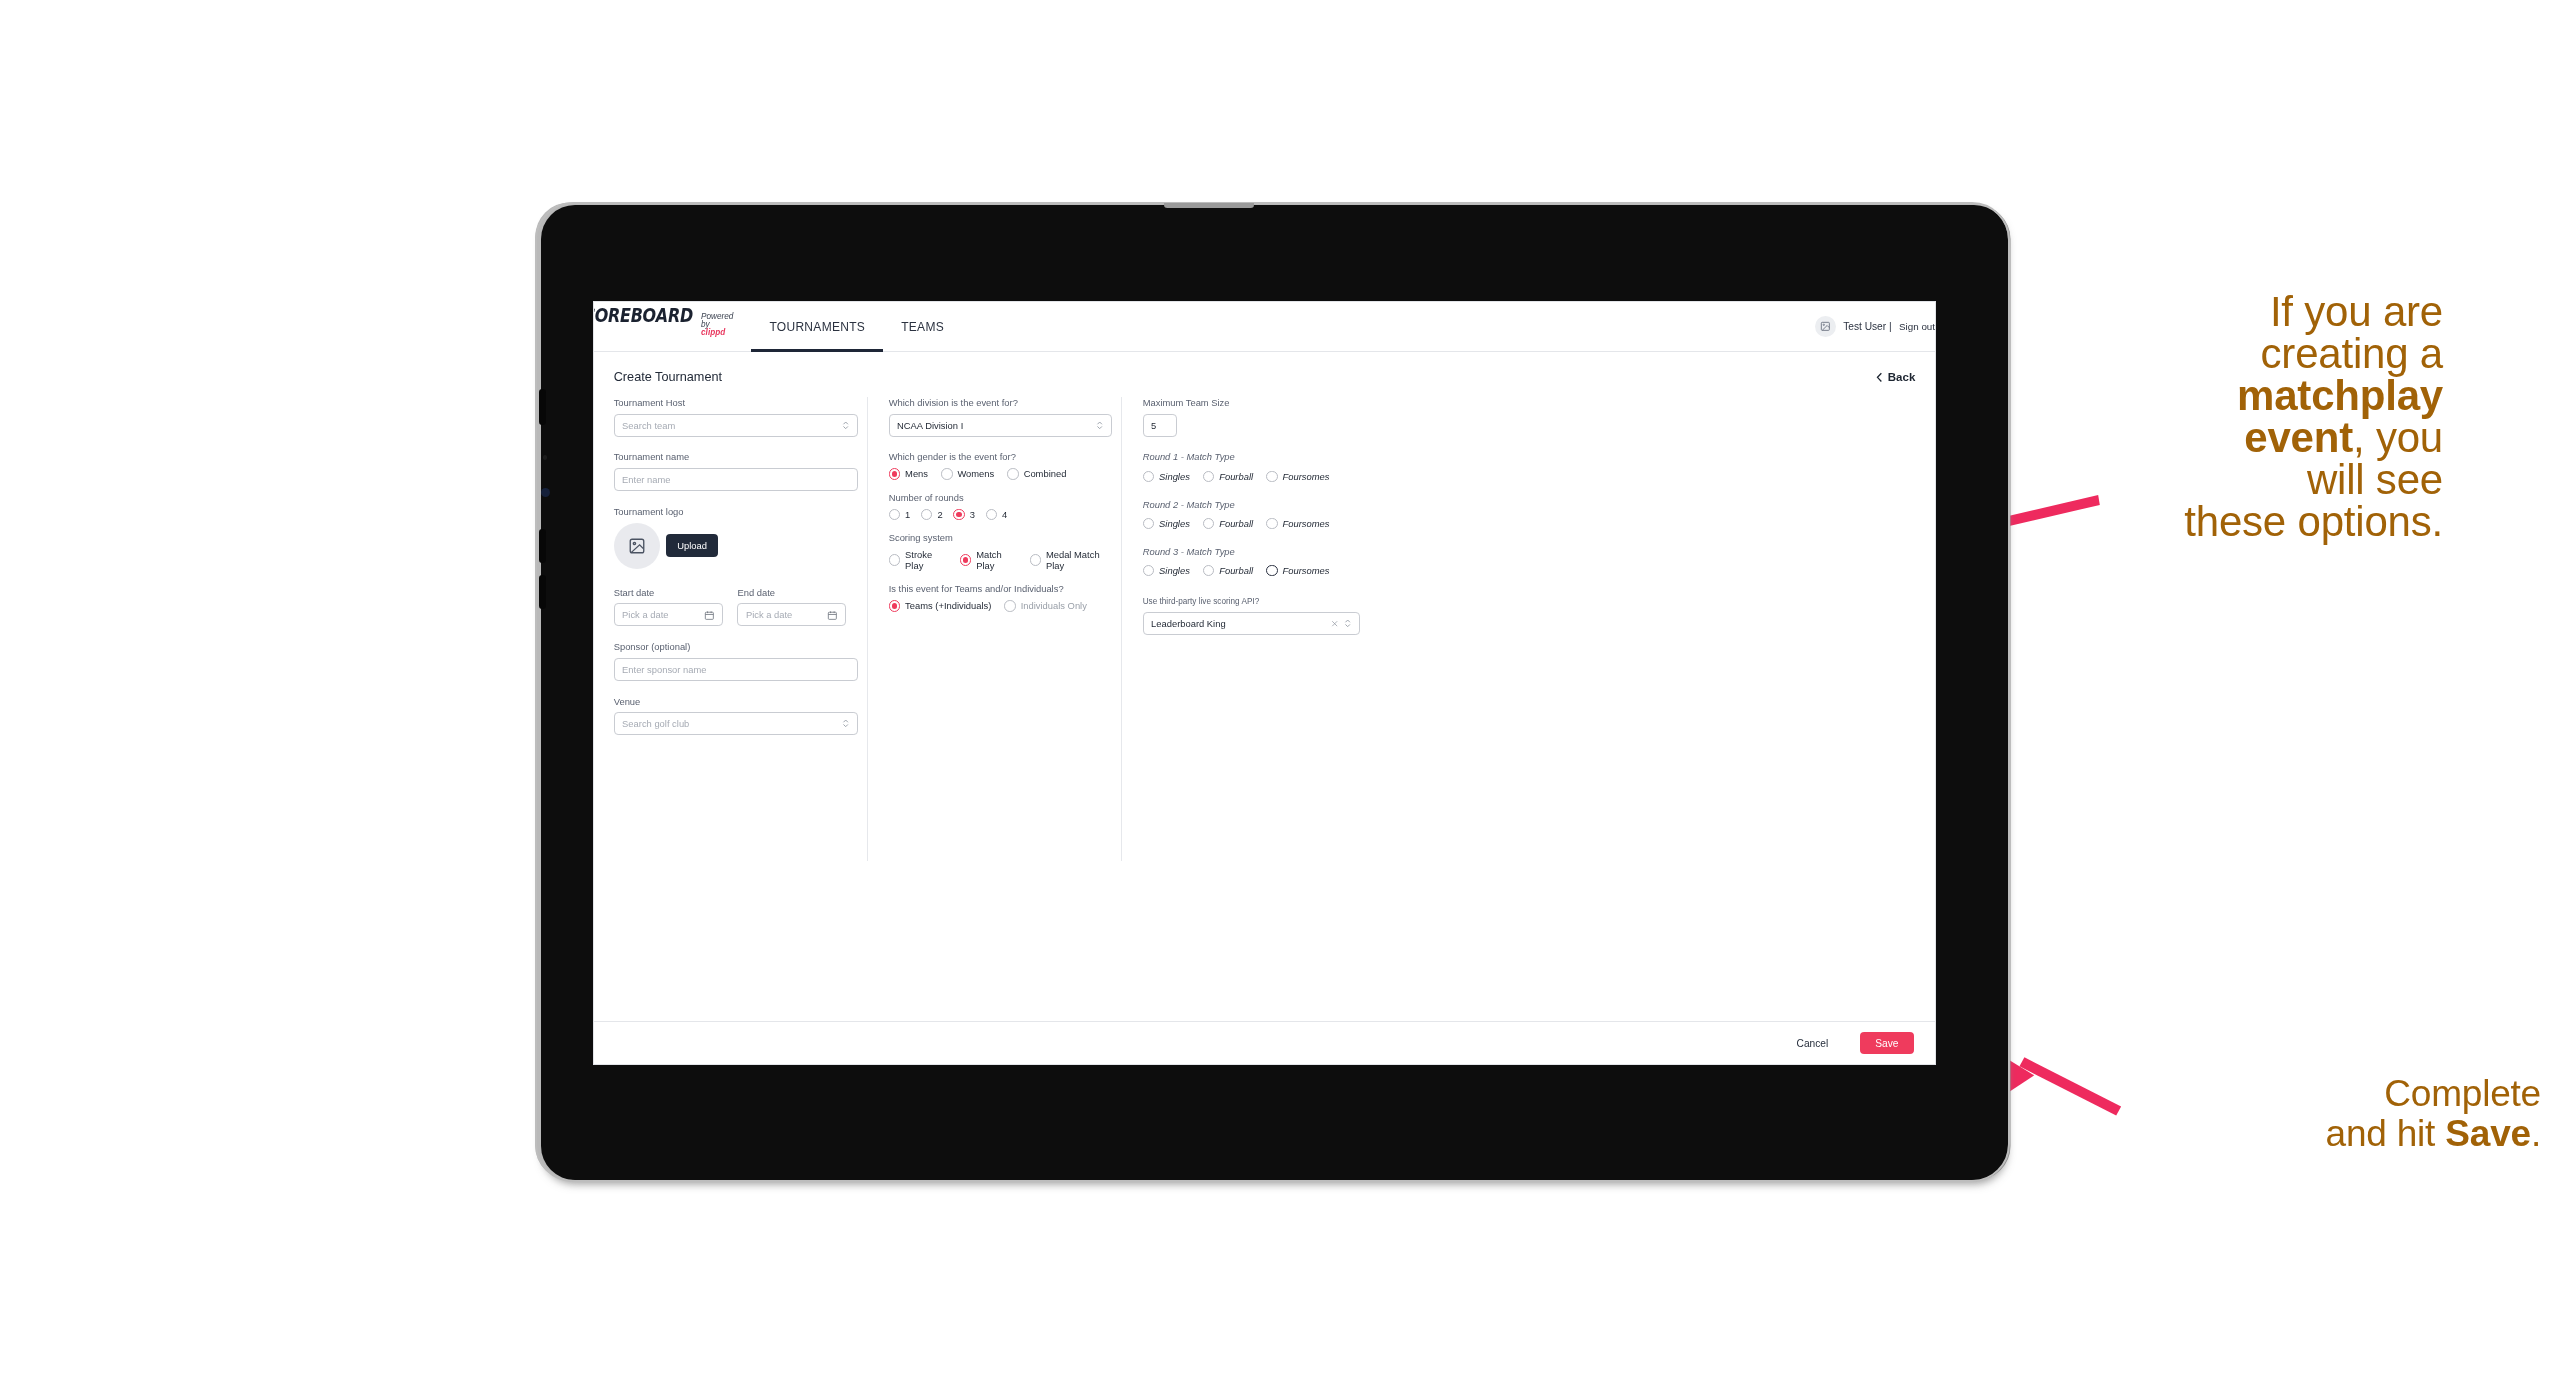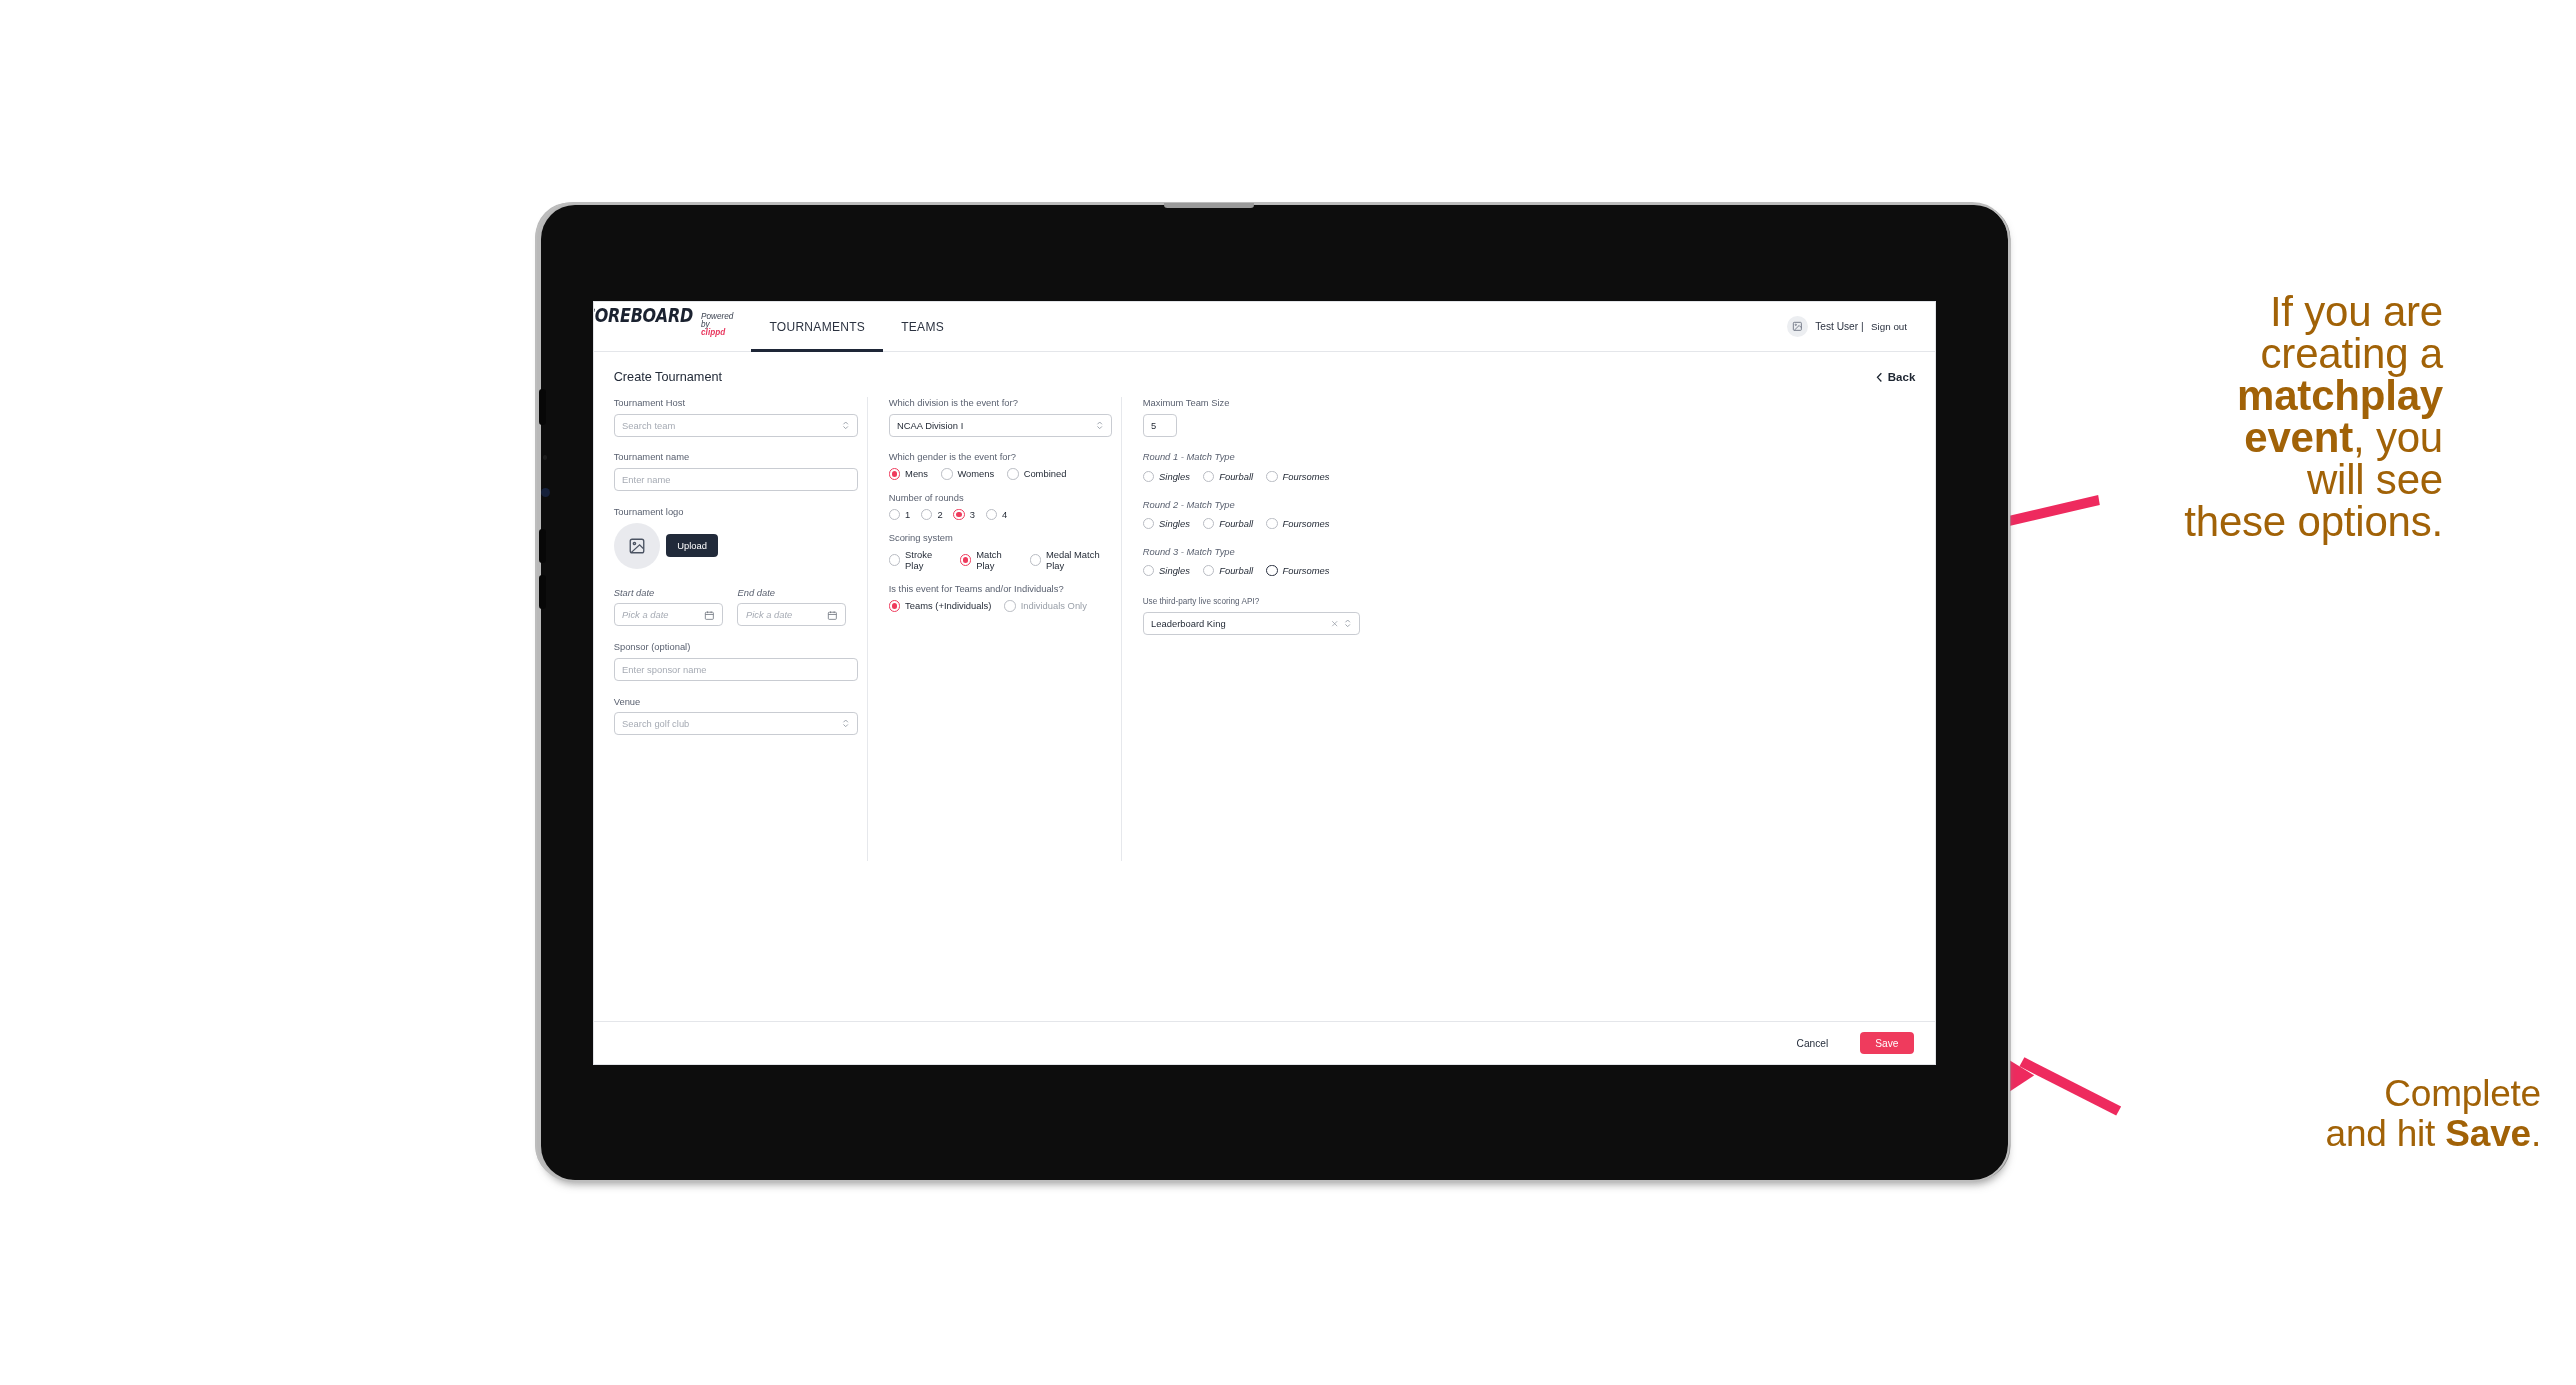--- a/index.html
+++ b/index.html
@@ -124,21 +124,21 @@
     position: absolute;
     left: 0; right: 0; bottom: -0.8px;
     height: 2.5px;
     background: #1e2637;
   }
 
   #header-right {
     margin-left: auto;
     display: flex;
     align-items: center;
-    padding-right: 28px;
+    padding-right: 0;
     gap: 7.4px;
   }
   #avatar {
     width: 21px; height: 21px;
     border-radius: 50%;
     background: #eceef1;
     display: flex; align-items: center; justify-content: center;
   }
   #user-name { font-size: 10.2px; color: #2b3240; }
   #signout-link { font-size: 9.8px; color: #2b3240; cursor: pointer; }
@@ -214,21 +214,21 @@
   }
   #upload-button {
     background: #212a3a;
     color: #ffffff;
     font-size: 9.4px;
     padding: 5.7px 11.5px;
     border-radius: 4.1px;
     cursor: pointer;
   }
 
-  .date-row { display: flex; gap: 14.8px; font-style: italic; }
+  .date-row { display: flex; gap: 14.8px; }
   .date-cell { width: 109px; }
 
   
   .radio-row { display: flex; align-items: center; gap: 13px; margin-top: 1.6px; }
   .radio-row.tight { gap: 10.7px; }
   .radio-opt { display: flex; align-items: center; gap: 4.9px; cursor: pointer; }
   .radio {
     width: 11.5px; height: 11.5px;
     border-radius: 50%;
     border: 1.2px solid #b9bcc3;

